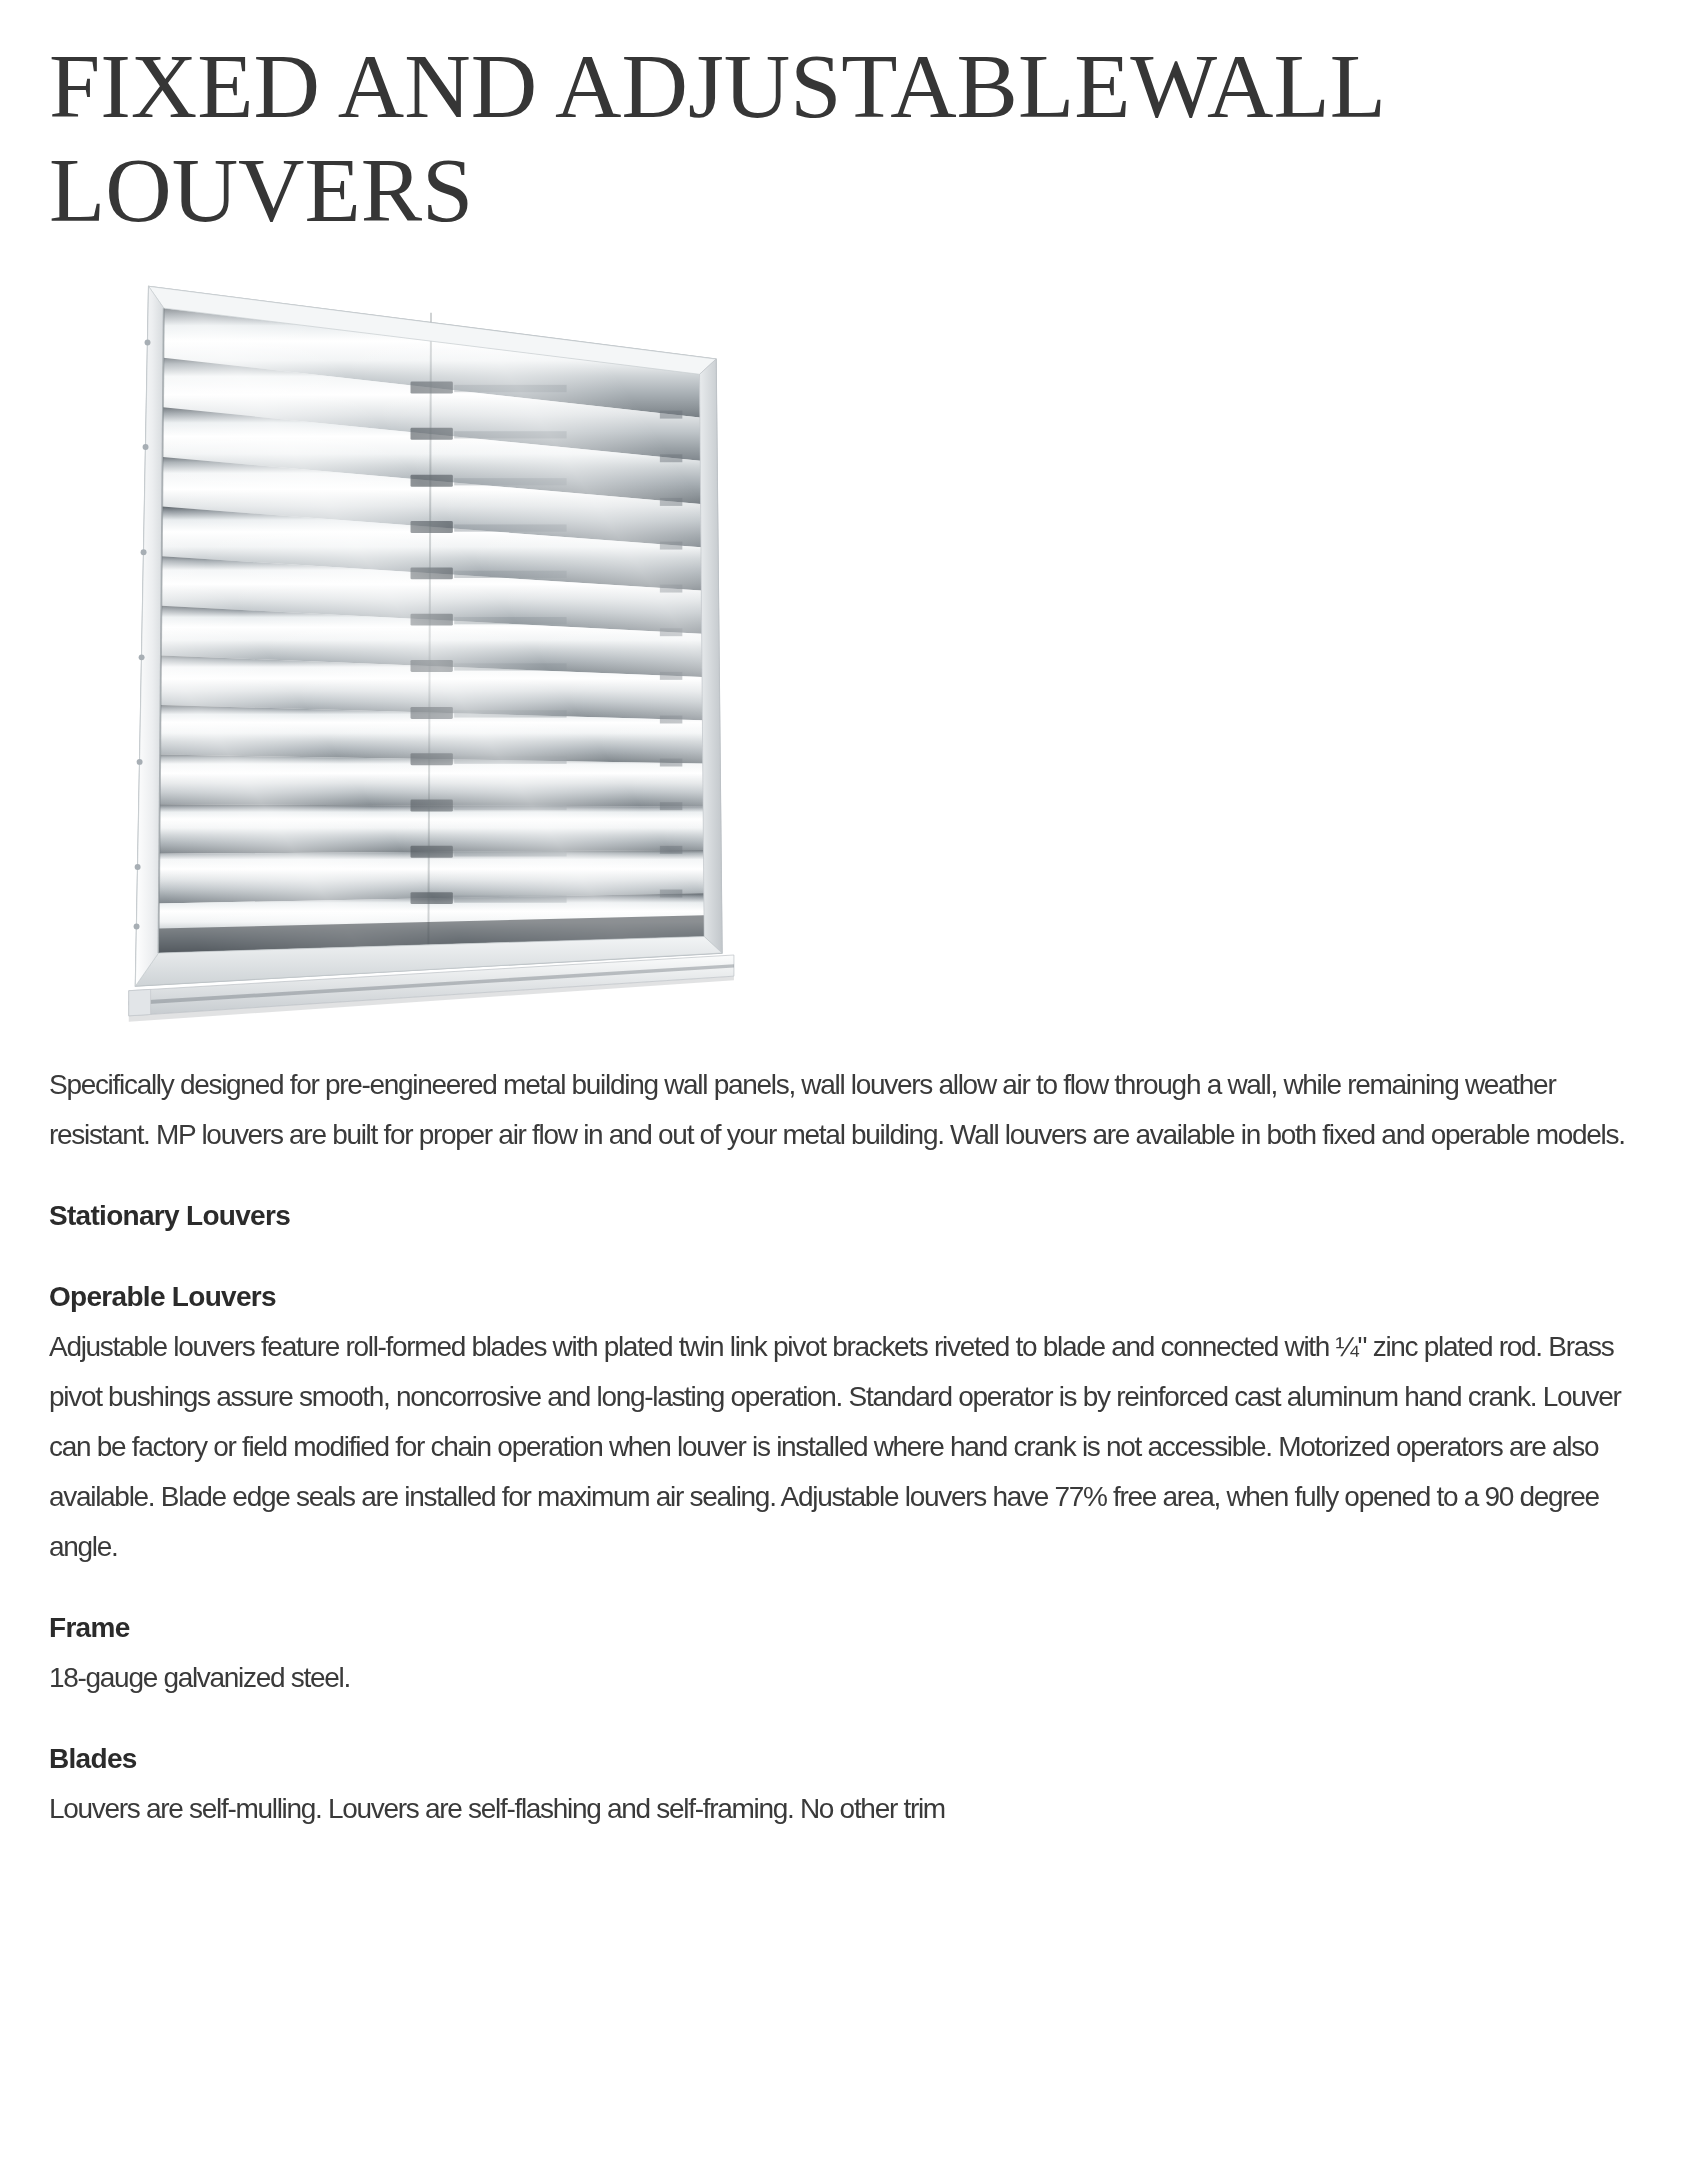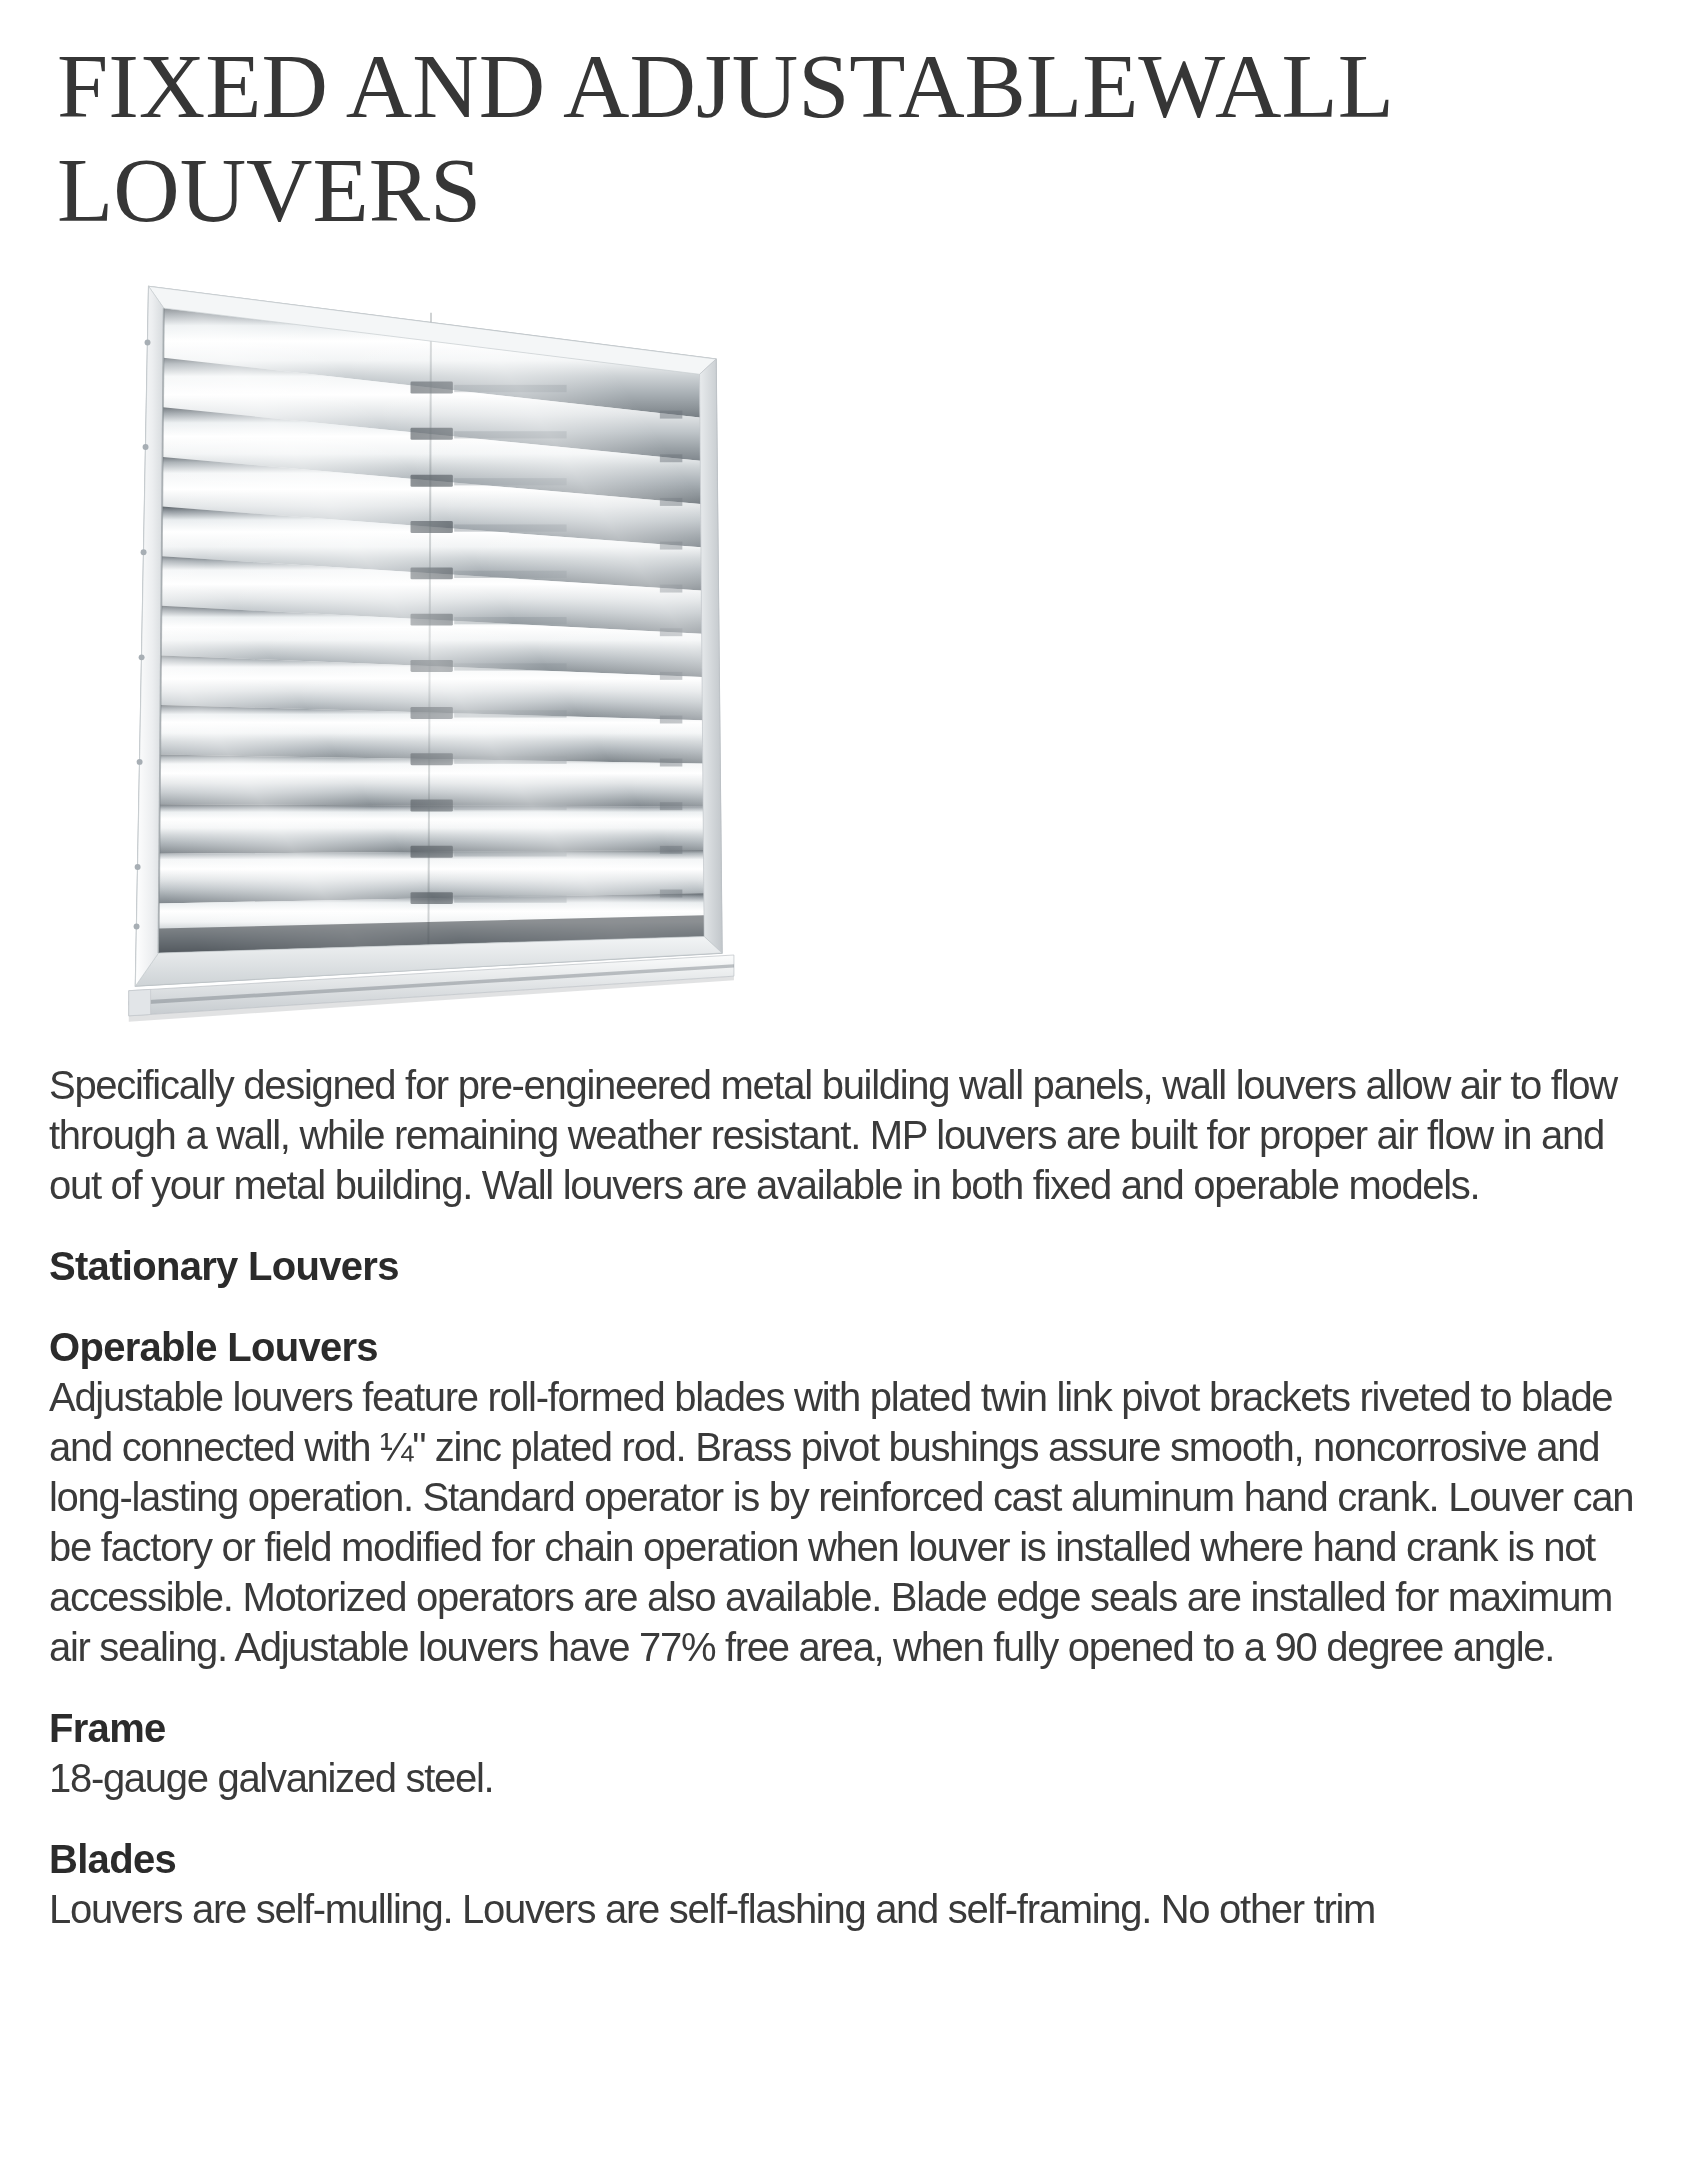--- a/index.html
+++ b/index.html
@@ -17,41 +17,40 @@
     position:absolute;
     left:49px;
     top:34px;
     font-family:"Liberation Serif","DejaVu Serif",serif;
     font-size:92px;
     line-height:104px;
     font-weight:400;
     color:#363636;
     letter-spacing:0px;
     white-space:nowrap;
-    margin-left:8px;
   }
 
   
   .louver-figure {
     position:absolute;
     left:99px;
     top:265px;
     width:668px;
     height:794px;
   }
   .louver-figure svg { display:block; width:100%; height:100%; }
 
   
   .content {
     position:absolute;
     left:49px;
     top:1060px;
     width:1608px;
     color:#3a3a3a;
-    font-size:40px;
+    font-size:28px;
     line-height:50px;
     letter-spacing:-1.3px;
   }
   .content p { margin:0; }
   .section-heading {
     margin-top:31px;
     font-weight:700;
     color:#2b2b2b;
     letter-spacing:-0.7px;
   }

